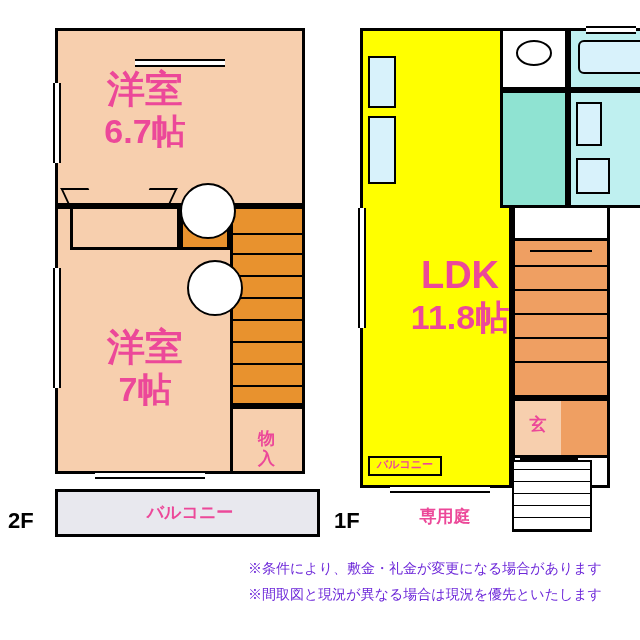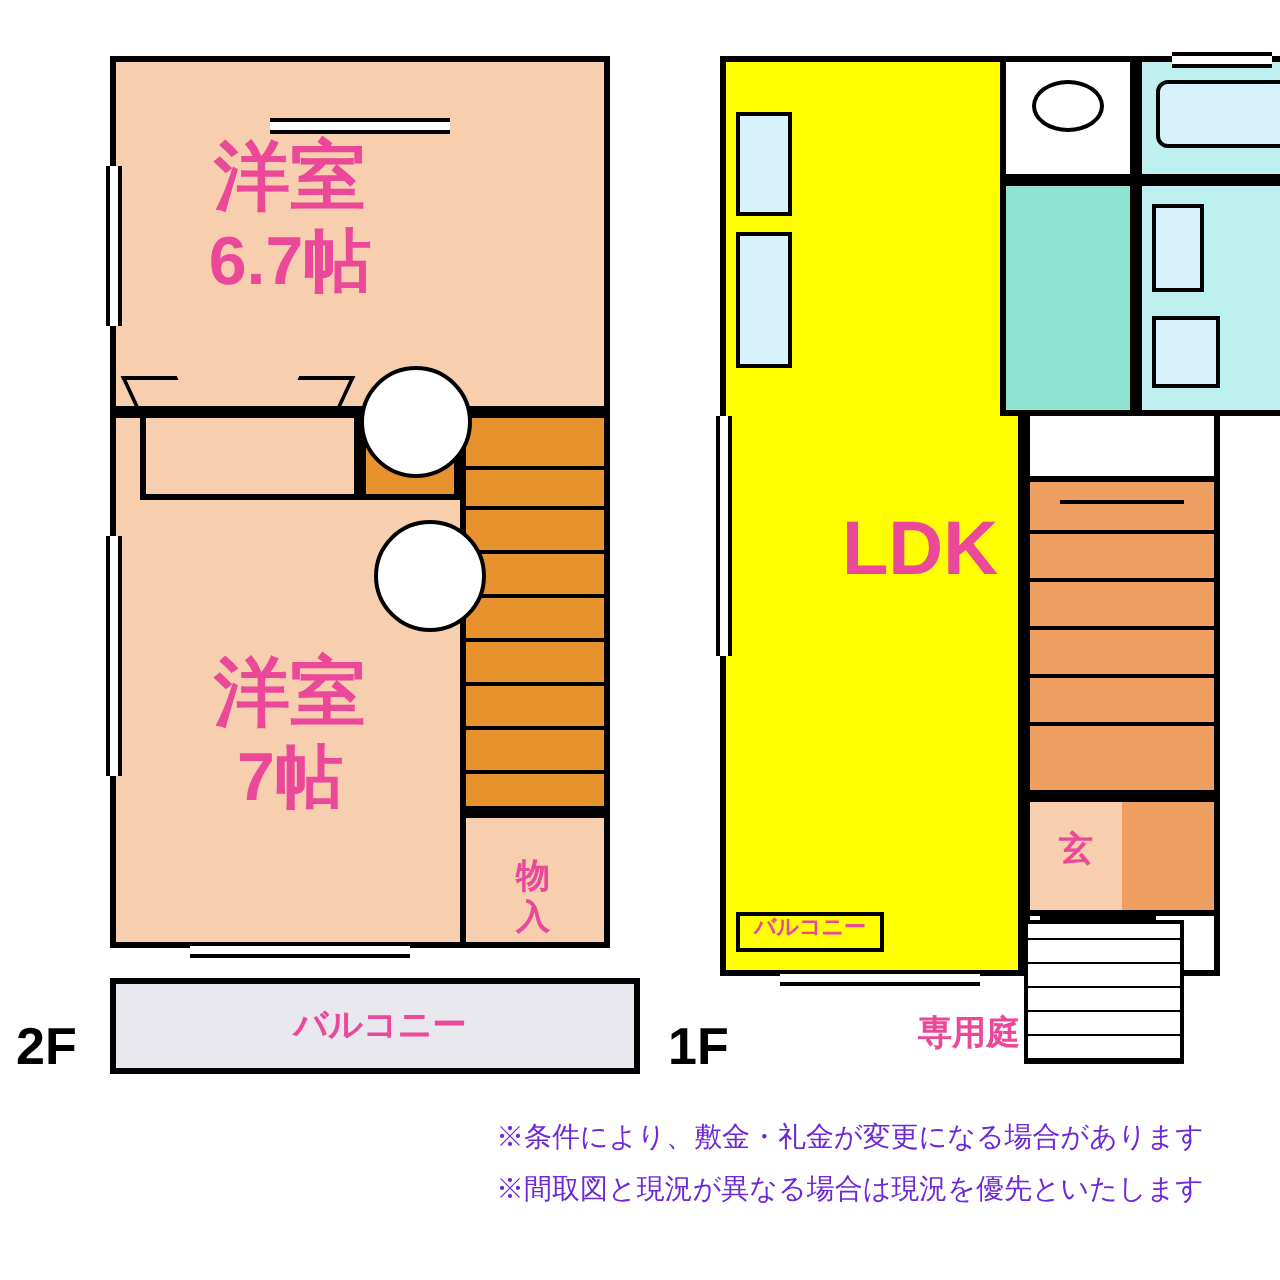--- a/index.html
+++ b/index.html
@@ -20,21 +20,21 @@
   .entry{background:#ef9f62;border:3px solid #000;box-sizing:border-box;}
   .stair-area{background:#e8922e;border:3px solid #000;box-sizing:border-box;}
   .fixture{background:#d8f2fb;border:2px solid #000;box-sizing:border-box;}
   .fixture-w{background:#ffffff;border:2px solid #000;box-sizing:border-box;}
 
   .label{color:#ec4899;font-weight:bold;text-align:center;line-height:1.05;}
   .lbl-xl{font-size:38px;}
   .lbl-lg{font-size:34px;}
   .lbl-md{font-size:17px;}
   .lbl-xs{font-size:11px;}
-  .floor-tag{font-size:26px;font-weight:bold;color:#000;}
+  .floor-tag{font-size:22px;font-weight:bold;color:#000;}
   .note{font-size:14px;color:#6d28d9;}
 
   .v-text{writing-mode:vertical-rl;text-orientation:upright;}
 
   
   .step{position:absolute;background:#000;height:2px;}
   .vstep{position:absolute;background:#000;width:2px;}
 </style>
 </head>
 <body>
@@ -129,31 +129,32 @@
     <div class="abs" style="left:170px;top:222px;width:62px;height:2px;background:#000;"></div>
 
     <div class="abs entry" style="left:152px;top:370px;width:98px;height:60px;"></div>
     <div class="abs" style="left:155px;top:373px;width:46px;height:54px;background:#f7cfae;"></div>
     <div class="abs label lbl-md" style="left:155px;top:388px;width:46px;">玄</div>
 
     <div class="abs" style="left:160px;top:430px;width:54px;height:54px;border:2px solid #000;border-radius:0 0 0 54px;background:#fff;"></div>
 
     <div class="abs label" style="left:10px;top:228px;width:180px;">
       <div class="lbl-xl">LDK</div>
+      <div class="lbl-lg" style="margin-top:4px;">11.8帖</div>
     </div>
 
     <div class="abs" style="left:8px;top:428px;width:74px;height:20px;background:#ffff00;border:2px solid #000;box-sizing:border-box;"></div>
     <div class="abs label lbl-xs" style="left:8px;top:431px;width:74px;">バルコニー</div>
 
     <div class="abs" style="left:-2px;top:180px;width:4px;height:120px;background:#fff;border-left:2px solid #000;border-right:2px solid #000;"></div>
     <div class="abs" style="left:30px;top:457px;width:100px;height:4px;background:#fff;border-top:2px solid #000;border-bottom:2px solid #000;"></div>
     <div class="abs" style="left:226px;top:-2px;width:50px;height:4px;background:#fff;border-top:2px solid #000;border-bottom:2px solid #000;"></div>
   </div>
 
   <div class="abs" style="left:512px;top:460px;width:80px;height:72px;border:2px solid #000;box-sizing:border-box;background:repeating-linear-gradient(0deg,#000 0 1px,#fff 1px 12px),repeating-linear-gradient(90deg,#000 0 1px,transparent 1px 16px);"></div>
 
   <div class="abs floor-tag" style="left:334px;top:508px;">1F</div>
-  <div class="abs label lbl-md" style="left:380px;top:508px;width:130px;text-align:right;">専用庭</div>
+  <div class="abs label lbl-md" style="left:380px;top:508px;width:130px;">専用庭</div>
 
   <div class="abs note" style="left:248px;top:560px;width:390px;">※条件により、敷金・礼金が変更になる場合があります</div>
   <div class="abs note" style="left:248px;top:586px;width:390px;">※間取図と現況が異なる場合は現況を優先といたします</div>
 
 </div>
 
 </body></html>

